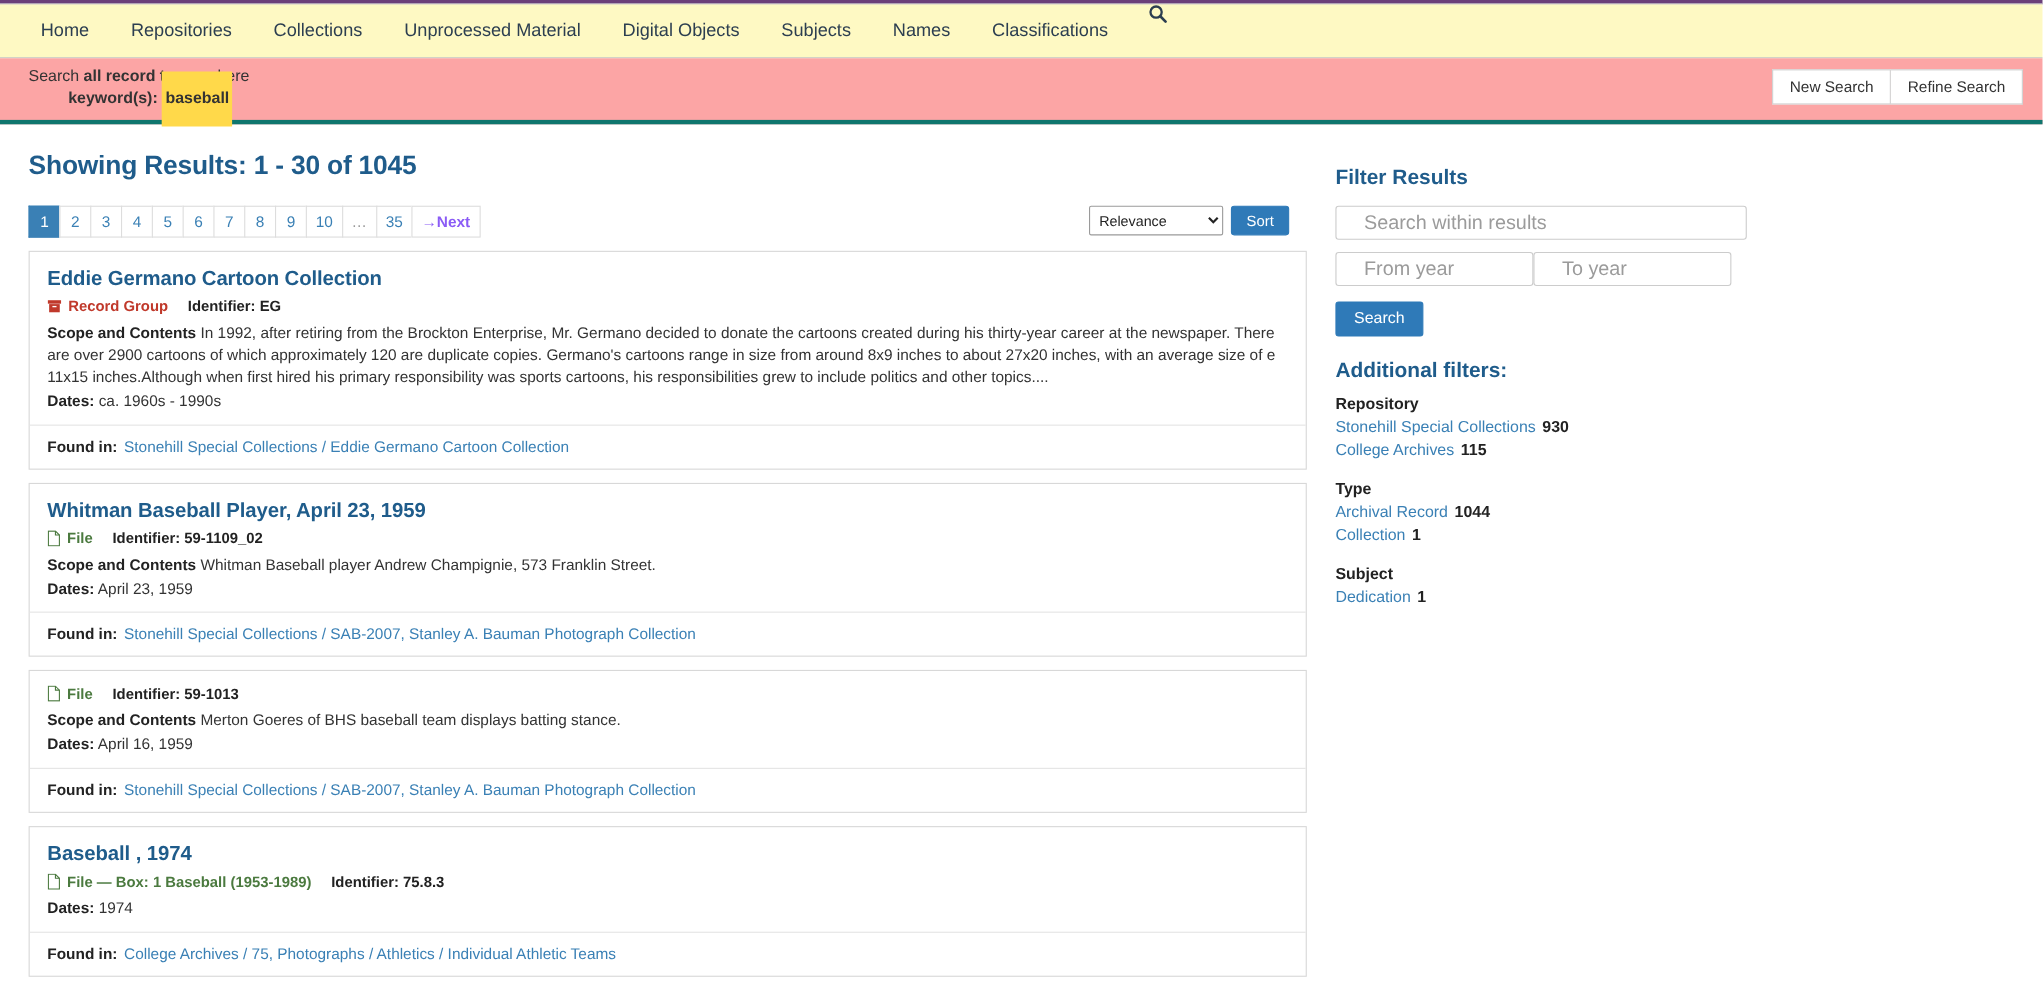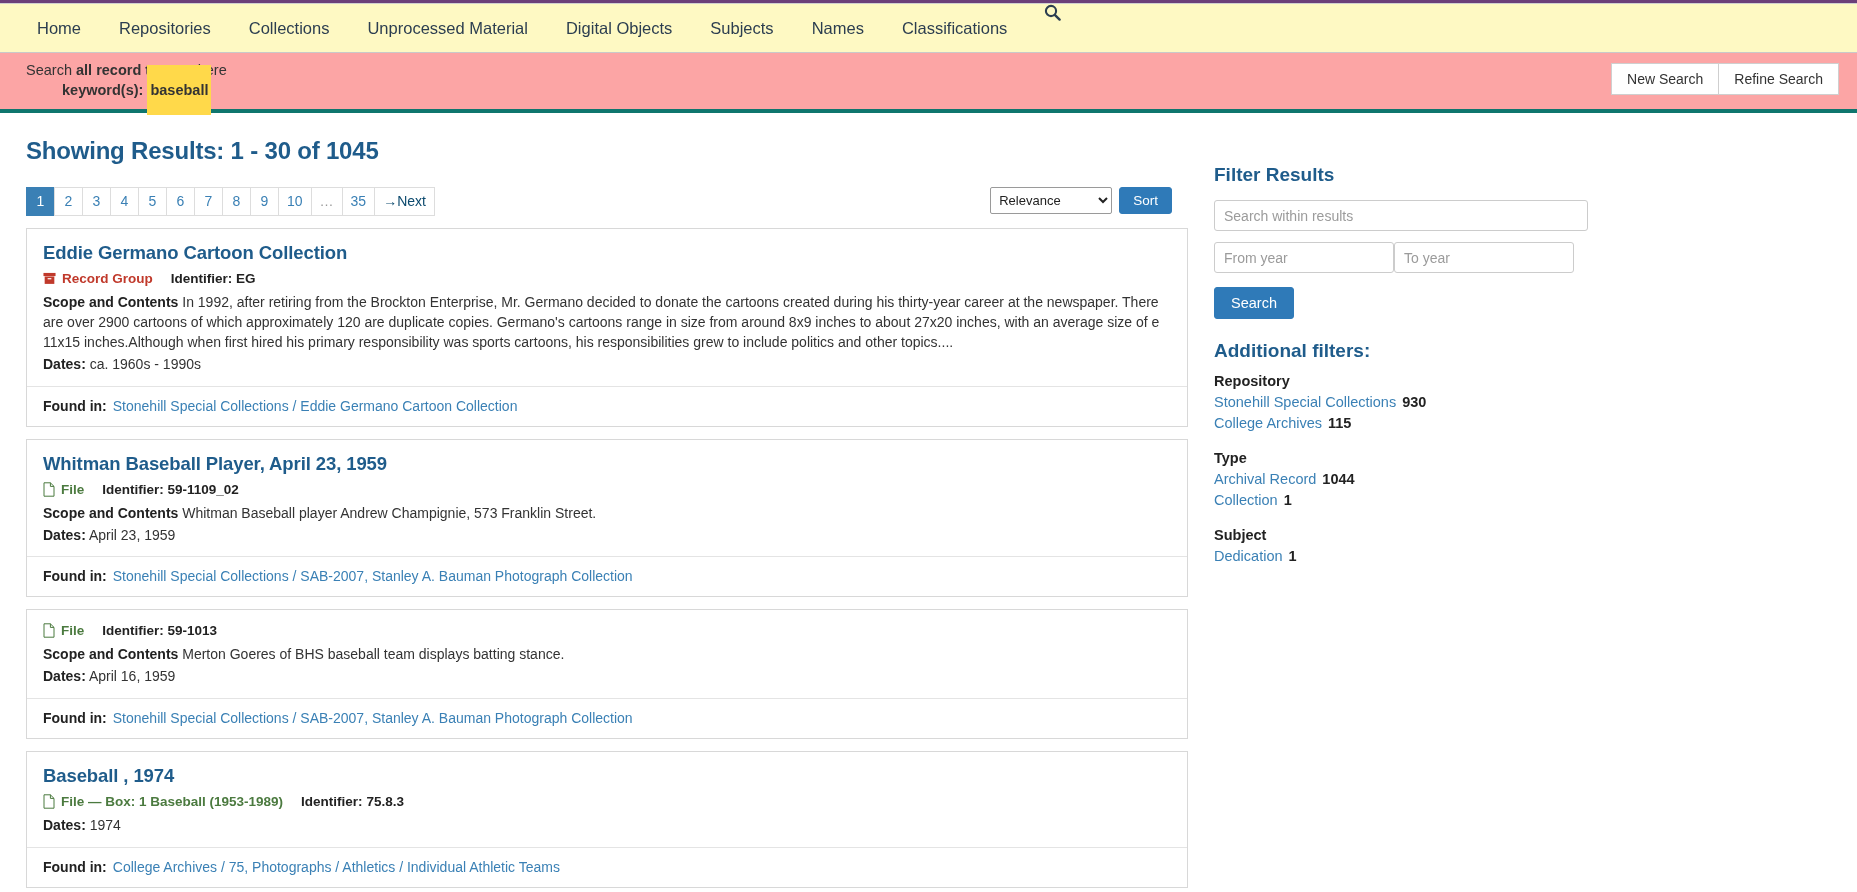--- a/index.html
+++ b/index.html
@@ -118,21 +118,21 @@
     text-decoration: none;
     display: inline-block;
   }
   .page-link:last-child { border-right: 1px solid #dddddd; }
   .page-link.active {
     background: #3a80b5;
     border-color: #3a80b5;
     color: #ffffff;
   }
   .page-link.ellipsis { color: #9a9a9a; cursor: default; }
-  .page-link.next { color: #0c4a6e; }
+  .page-link.next { color: #8b5cf6; font-weight: bold; }
 
   .sort-wrap { display: flex; align-items: flex-start; margin-right: 16px; }
   .sort-select {
     width: 122px;
     height: 27px;
     font-size: 13px;
     border: 1px solid #9a9a9a;
     border-radius: 2px;
     background: #ffffff;
     color: #222;
@@ -210,29 +210,29 @@
     color: #3a80b5;
     text-decoration: none;
     cursor: pointer;
   }
 
   
   .side-title {
     color: #1f5c8b;
     font-size: 19px;
     font-weight: bold;
-    margin: 17px 0 14px 0;
+    margin: 4px 0 14px 0;
   }
   .side-input {
     width: 100%;
     height: 31px;
     border: 1px solid #cccccc;
     border-radius: 3px;
-    font-size: 14px;
-    padding: 0 9px;
+    font-size: 18px;
+    padding: 0 25px;
     color: #333;
     font-family: "Liberation Sans", sans-serif;
     background: #ffffff;
   }
   .side-input::placeholder { color: #9b9b9b; }
   .year-row { display: flex; margin-top: 11px; }
   .year-row .side-input { width: 180px; }
   .side-search-btn {
     margin-top: 14px;
     background: #2f7ab8;

